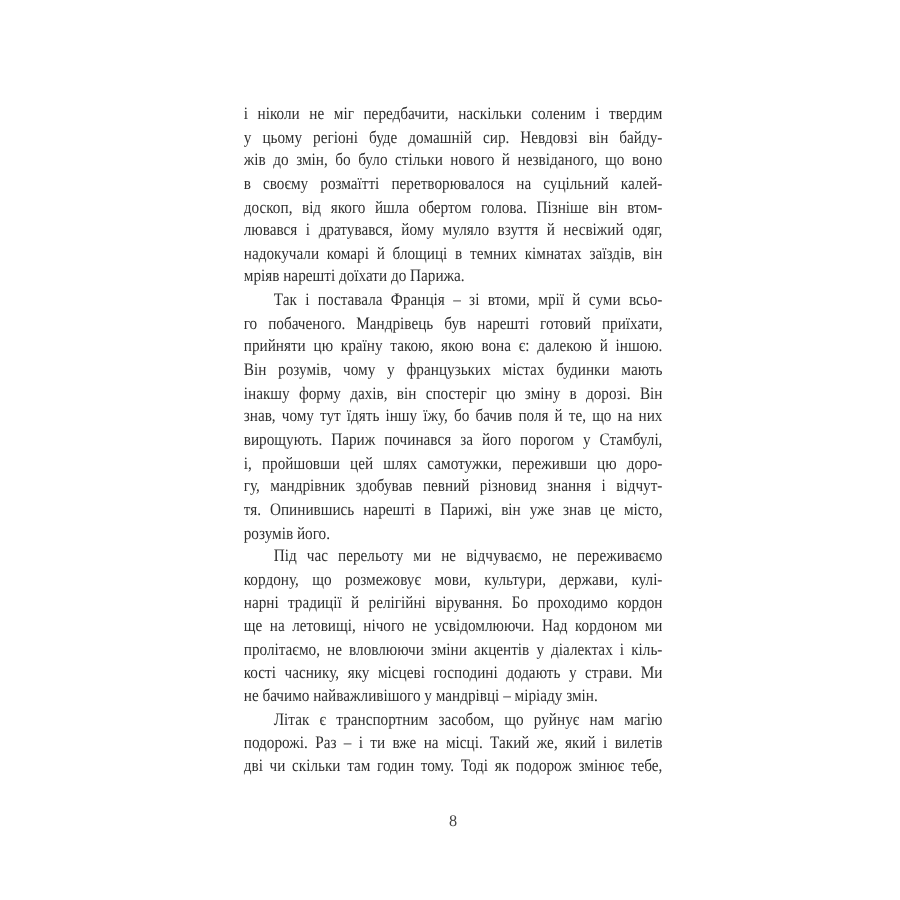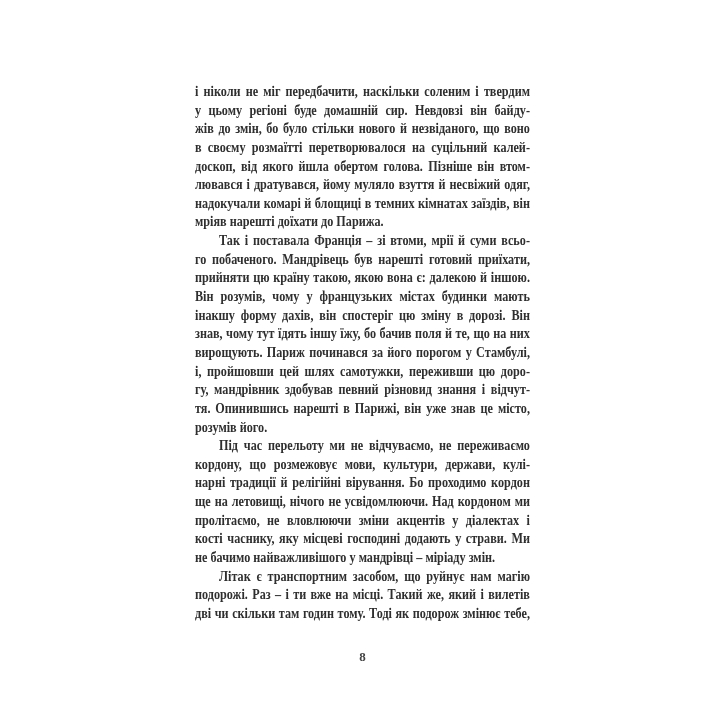--- a/index.html
+++ b/index.html
@@ -15,21 +15,20 @@
       font-family: "Liberation Serif", "DejaVu Serif", serif;
       color: #2f2f2f;
     }
     .page {
       position: absolute;
       left: 0;
       top: 0;
       width: 711px;
       height: 720px;
       background: #ffffff;
-      font-weight: bold;
     }
     .text-block {
       position: absolute;
       left: 195px;
       top: 83px;
       width: 385px;
       transform: scaleX(0.87);
       transform-origin: 0 0;
       font-size: 14px;
     }

